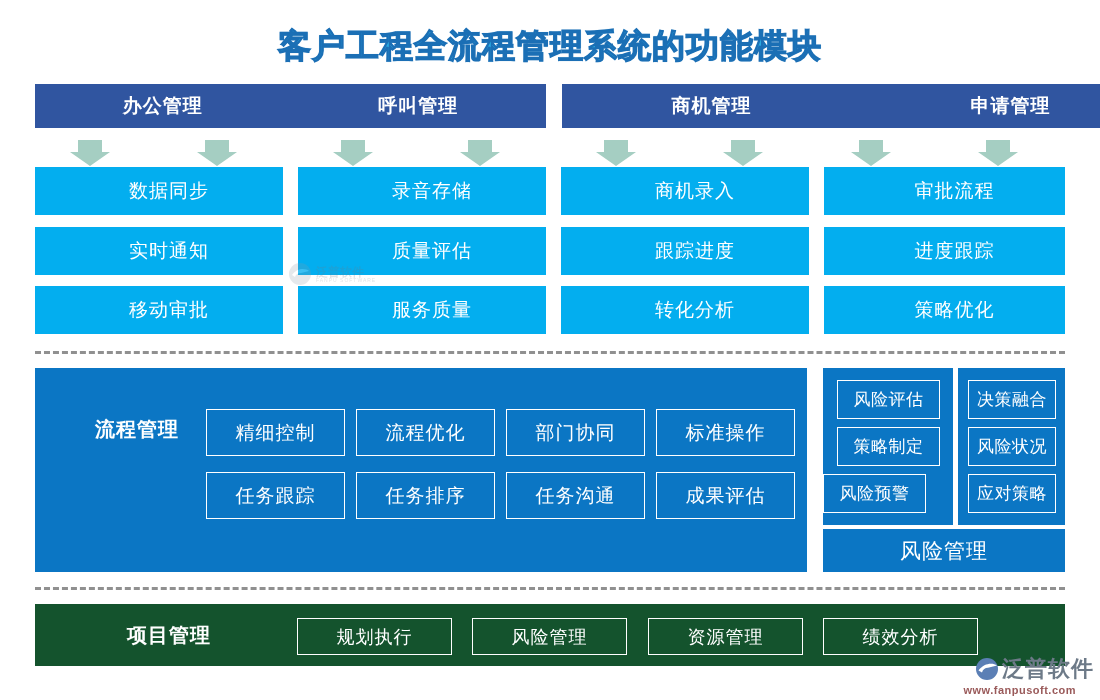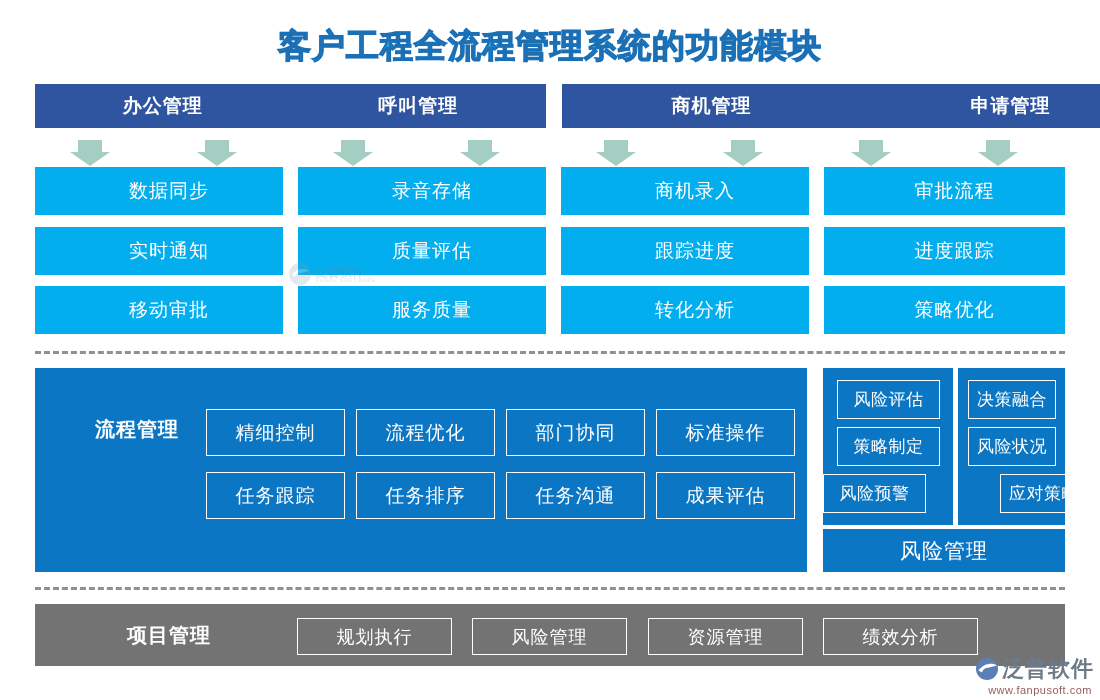--- a/index.html
+++ b/index.html
@@ -114,21 +114,21 @@
     height:39px;
     border:1.6px solid #ffffff;
     display:flex; align-items:center; justify-content:center;
     color:#ffffff; font-size:17px; letter-spacing:0.5px;
   }
 
   
   #bottom-bar {
     position:absolute;
     left:35px; top:604px; width:1030px; height:62px;
-    background:#737373;
+    background:#14532d;
     display:flex;
     align-items:center;
   }
   #bottom-label {
     position:absolute;
     left:92px; top:0; height:62px;
     display:flex; align-items:center;
     color:#ffffff; font-size:20px; font-weight:bold; letter-spacing:1px;
   }
   .gbox {
@@ -151,21 +151,21 @@
   #wm-center .wm-main { font-size:12px; font-weight:bold; color:#6d7a88; }
   #wm-center .wm-sub { font-size:5px; color:#6d7a88; letter-spacing:1px; }
 
   #logo {
     position:absolute;
     right:6px; bottom:4px;
     display:flex; flex-direction:column; align-items:flex-end;
   }
   #logo .logo-row { display:flex; align-items:center; gap:3px; }
   #logo .logo-name { font-size:22px; font-weight:bold; color:#6d7a88; letter-spacing:1px; }
-  #logo .logo-url { font-size:11px; color:#9a5a5a; letter-spacing:0.5px; margin-right:2px; }
+  #logo .logo-url { font-size:11px; color:#9a5a5a; letter-spacing:0.5px; margin-right:18px;font-weight:bold; }
   .swoosh { width:24px; height:24px; }
 </style>
 </head>
 <body>
 
 <div id="title">客户工程全流程管理系统的功能模块</div>
 
 <div class="hdr-bar" id="hdr-left" style="left:35px; top:84px; width:511px;">
   <div class="hdr-label">办公管理</div>
   <div class="hdr-label">呼叫管理</div>
@@ -260,21 +260,21 @@
 </div>
 
 <div id="mid-right-a">
   <div class="rbox" style="left:14px; top:12px;  width:103px;">风险评估</div>
   <div class="rbox" style="left:14px; top:59px;  width:103px;">策略制定</div>
   <div class="rbox" style="left:0; top:106px; width:103px;">风险预警</div>
 </div>
 <div id="mid-right-b">
   <div class="rbox" style="left:10px; top:12px;  width:88px;">决策融合</div>
   <div class="rbox" style="left:10px; top:59px;  width:88px;">风险状况</div>
-  <div class="rbox" style="left:10px; top:106px; width:88px;margin-left:32px;">应对策略</div>
+  <div class="rbox" style="left:10px; top:106px; width:88px;">应对策略</div>
 </div>
 <div id="risk-bar">风险管理</div>
 
 <div class="dashed" style="top:587px;"></div>
 
 <div id="bottom-bar">
   <div id="bottom-label">项目管理</div>
   <div class="gbox" style="left:262px; width:155px;">规划执行</div>
   <div class="gbox" style="left:437px; width:155px;">风险管理</div>
   <div class="gbox" style="left:613px; width:155px;">资源管理</div>

